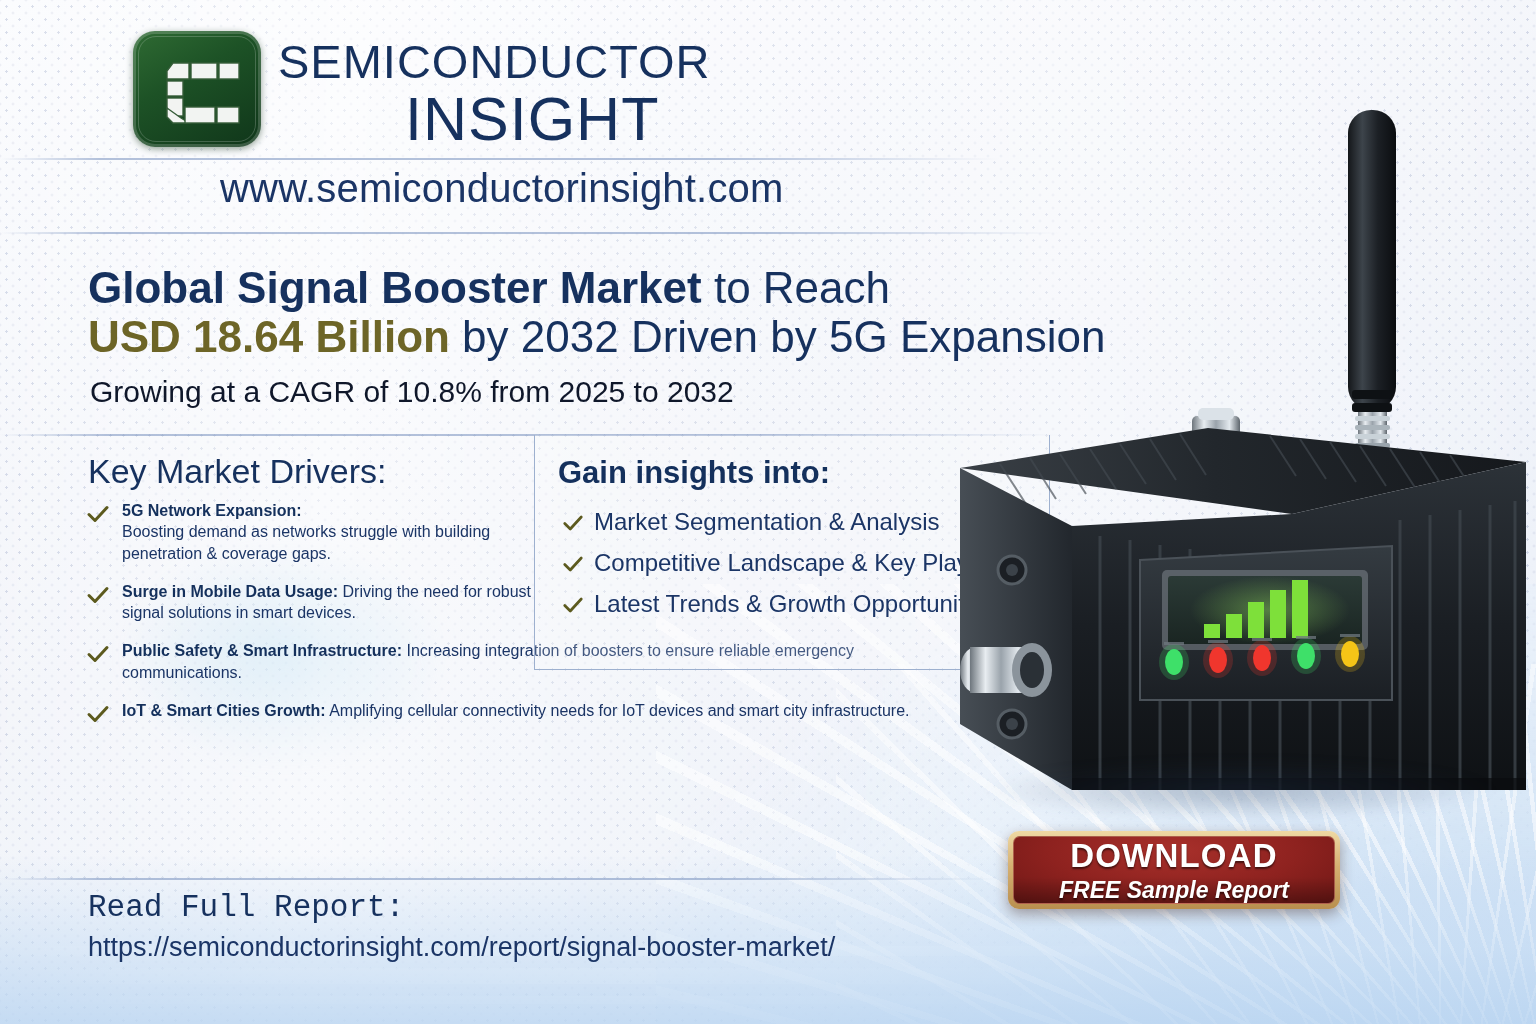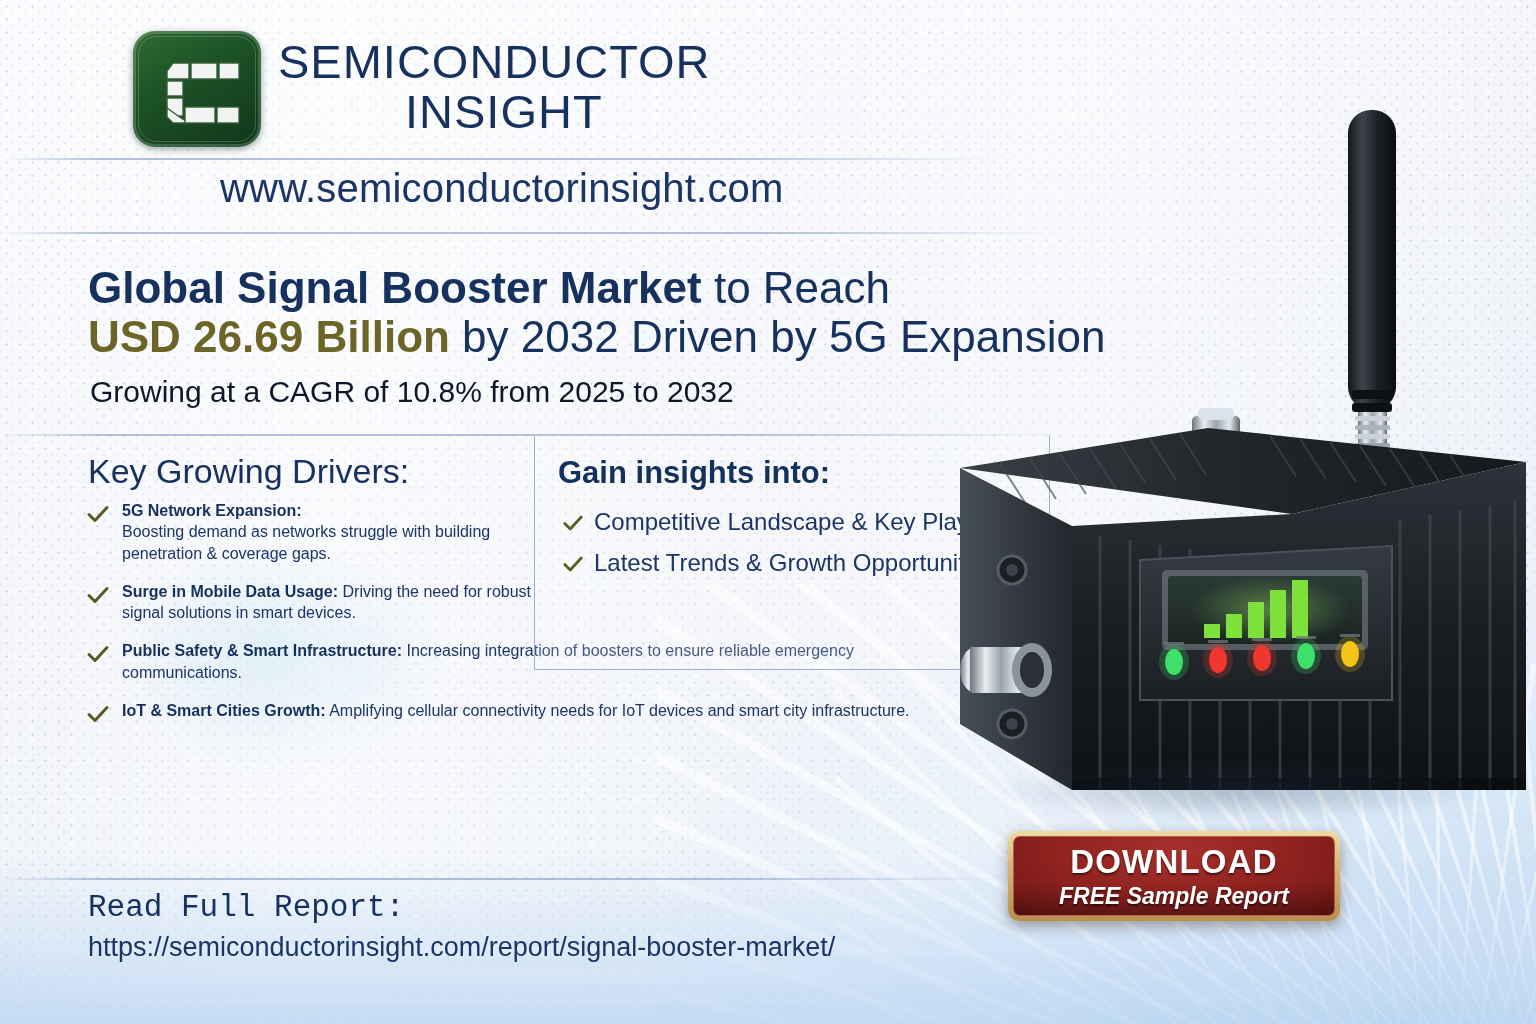--- a/index.html
+++ b/index.html
@@ -103,21 +103,21 @@
   .logo-c { position: absolute; left: 0; top: 0; width: 128px; height: 116px; }
 
   .brand-line1, .brand-line2 {
     position: absolute;
     color: #16315e;
     font-weight: 400;
     letter-spacing: 1px;
     white-space: nowrap;
   }
   .brand-line1 { left: 278px; top: 34px; font-size: 47px; }
-  .brand-line2 { left: 405px; top: 84px; font-size: 47px; }
+  .brand-line2 { left: 405px; top: 84px; font-size: 61px; }
 
   .site-url {
     position: absolute; left: 220px; top: 166px;
     font-size: 40px; color: #1b3566; letter-spacing: .2px;
     white-space: nowrap;
   }
 
   
   .headline {
     position: absolute; left: 88px; top: 263px;
@@ -187,21 +187,21 @@
     font-size: 31px; color: #16315e; white-space: nowrap; font-family: Liberation Mono, monospace;
   }
   .report-url {
     position: absolute; left: 88px; top: 932px;
     font-size: 27px; color: #1b3566; white-space: nowrap;
   }
 
   
   .dl-btn {
     position: absolute; left: 1008px; top: 831px;
-    width: 332px; height: 90px;
+    width: 332px; height: 78px;
     border-radius: 11px;
     background: linear-gradient(180deg, #e3c98a 0%, #c9a košs 0%);
     background: linear-gradient(180deg, #efd9a4 0%, #d5b072 45%, #b98f4e 100%);
     padding: 5px;
     box-shadow: 0 5px 14px rgba(60,25,15,.38);
   }
   .dl-inner {
     width: 100%; height: 100%;
     border-radius: 7px;
     background:
@@ -277,26 +277,26 @@
 
   <div class="brand-line1">SEMICONDUCTOR</div>
   <div class="brand-line2">INSIGHT</div>
   <div class="site-url">www.semiconductorinsight.com</div>
 
   <div class="headline">
     <div class="hl-row">
       <span class="hl-strong">Global Signal Booster Market</span><span> to Reach</span>
     </div>
     <div class="hl-row">
-      <span class="hl-gold">USD 26.69 Billion</span><span> by 2032 Driven by 5G Expansion</span>
+      <span class="hl-gold">USD 18.64 Billion</span><span> by 2032 Driven by 5G Expansion</span>
     </div>
   </div>
   <div class="subline">Growing at a CAGR of 10.8% from 2025 to 2032</div>
 
-  <div class="col-head" style="left:88px;top:452px;">Key Growing Drivers:</div>
+  <div class="col-head" style="left:88px;top:452px;">Key Market Drivers:</div>
 
   <div class="drivers">
 
     <div class="driver d1">
       <svg class="tick" viewBox="0 0 24 24">
           <path d="M3 12.5 L9 18.5 L21 5.5" fill="none" stroke="#5c5a1e" stroke-width="3" stroke-linecap="round" stroke-linejoin="round"></path>
         </svg>
       <b>5G Network Expansion:</b><br>
       <span>Boosting demand as networks struggle with building penetration &amp; coverage gaps.</span>
     </div>
@@ -320,20 +320,26 @@
           <path d="M3 12.5 L9 18.5 L21 5.5" fill="none" stroke="#5c5a1e" stroke-width="3" stroke-linecap="round" stroke-linejoin="round"></path>
         </svg>
       <b>IoT &amp; Smart Cities Growth:</b><span> Amplifying cellular connectivity needs for IoT devices and smart city infrastructure.</span>
     </div>
 
   </div>
 
   <div class="insights-box"></div>
   <div class="insights-title">Gain insights into:</div>
   <div class="insights-list">
+    <div class="insight">
+      <svg class="tick" viewBox="0 0 24 24">
+          <path d="M3 12.5 L9 18.5 L21 5.5" fill="none" stroke="#5c5a1e" stroke-width="3" stroke-linecap="round" stroke-linejoin="round"></path>
+        </svg>
+      <span>Market Segmentation &amp; Analysis</span>
+    </div>
     <div class="insight">
       <svg class="tick" viewBox="0 0 24 24">
           <path d="M3 12.5 L9 18.5 L21 5.5" fill="none" stroke="#5c5a1e" stroke-width="3" stroke-linecap="round" stroke-linejoin="round"></path>
         </svg>
       <span>Competitive Landscape &amp; Key Players</span>
     </div>
     <div class="insight">
       <svg class="tick" viewBox="0 0 24 24">
           <path d="M3 12.5 L9 18.5 L21 5.5" fill="none" stroke="#5c5a1e" stroke-width="3" stroke-linecap="round" stroke-linejoin="round"></path>
         </svg>

